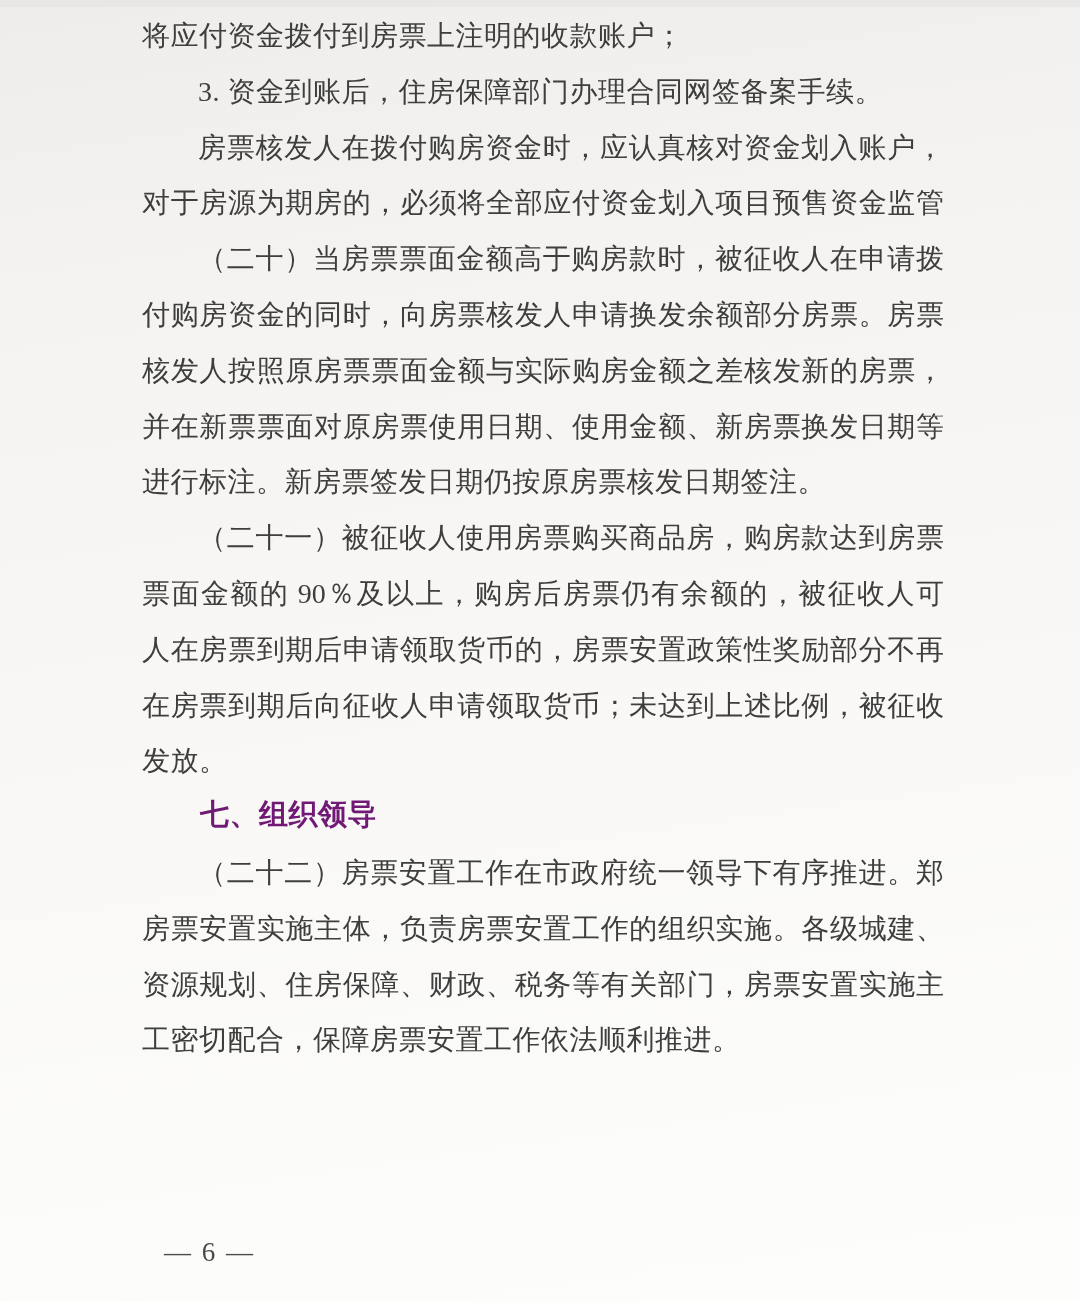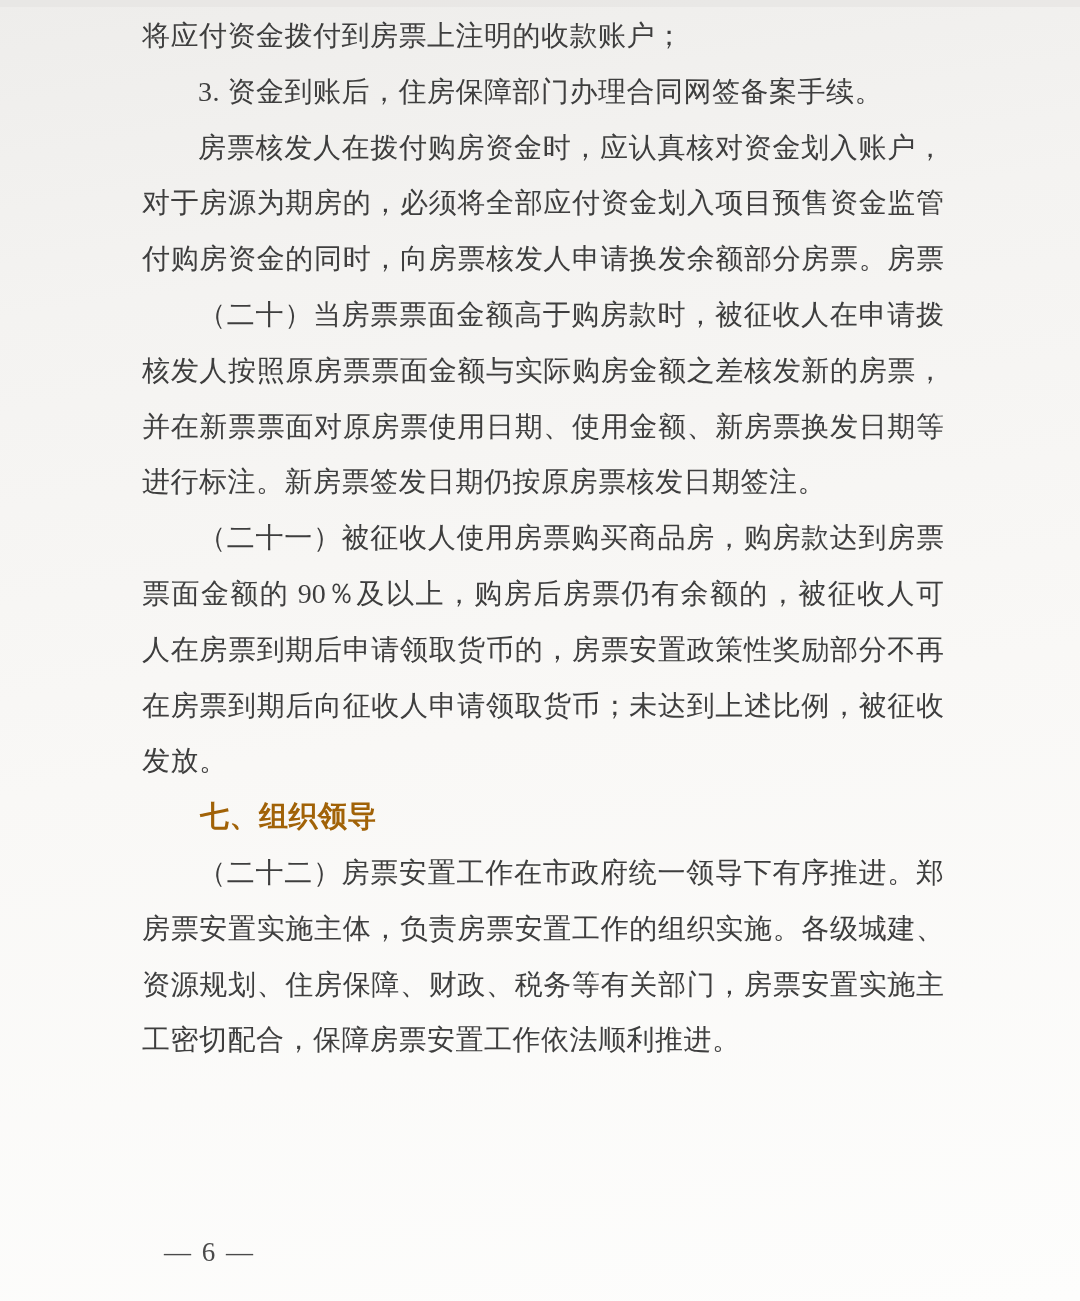--- a/index.html
+++ b/index.html
@@ -40,23 +40,23 @@
     white-space: normal;
     letter-spacing: 0;
     text-align: justify;
     text-align-last: justify;
     overflow: hidden;
   }
   .ind {
     text-indent: 2em;
   }
   .heading {
-    font-family: Liberation Serif, serif;
+    font-family: Liberation Mono, monospace;
     font-weight: bold;
-    color: #a16207;
+    color: #701a75;
     font-size: 29px;
   }
   .footer {
     position: absolute;
     left: 164px;
     top: 1234px;
     font-size: 27px;
     line-height: 36px;
     color: #4a4a4a;
     letter-spacing: 2px;
@@ -66,22 +66,22 @@
 </head>
 <body>
 
 <div class="top-band"></div>
 
 <div class="page-text">
   <div class="line">将应付资金拨付到房票上注明的收款账户；</div>
   <div class="line ind">3. 资金到账后，住房保障部门办理合同网签备案手续。</div>
   <div class="line ind j">房票核发人在拨付购房资金时，应认真核对资金划入账户，</div>
   <div class="line j">对于房源为期房的，必须将全部应付资金划入项目预售资金监管</div>
+  <div class="line ind j">（二十）当房票票面金额高于购房款时，被征收人在申请拨</div>
   <div class="line j">付购房资金的同时，向房票核发人申请换发余额部分房票。房票</div>
-  <div class="line ind j">（二十）当房票票面金额高于购房款时，被征收人在申请拨</div>
   <div class="line j">核发人按照原房票票面金额与实际购房金额之差核发新的房票，</div>
   <div class="line j">并在新票票面对原房票使用日期、使用金额、新房票换发日期等</div>
   <div class="line">进行标注。新房票签发日期仍按原房票核发日期签注。</div>
   <div class="line ind j">（二十一）被征收人使用房票购买商品房，购房款达到房票</div>
   <div class="line j">票面金额的 90％及以上，购房后房票仍有余额的，被征收人可</div>
   <div class="line j">人在房票到期后申请领取货币的，房票安置政策性奖励部分不再</div>
   <div class="line j">在房票到期后向征收人申请领取货币；未达到上述比例，被征收</div>
   <div class="line">发放。</div>
   <div class="line ind heading">七、组织领导</div>
   <div class="line ind j">（二十二）房票安置工作在市政府统一领导下有序推进。郑</div>

